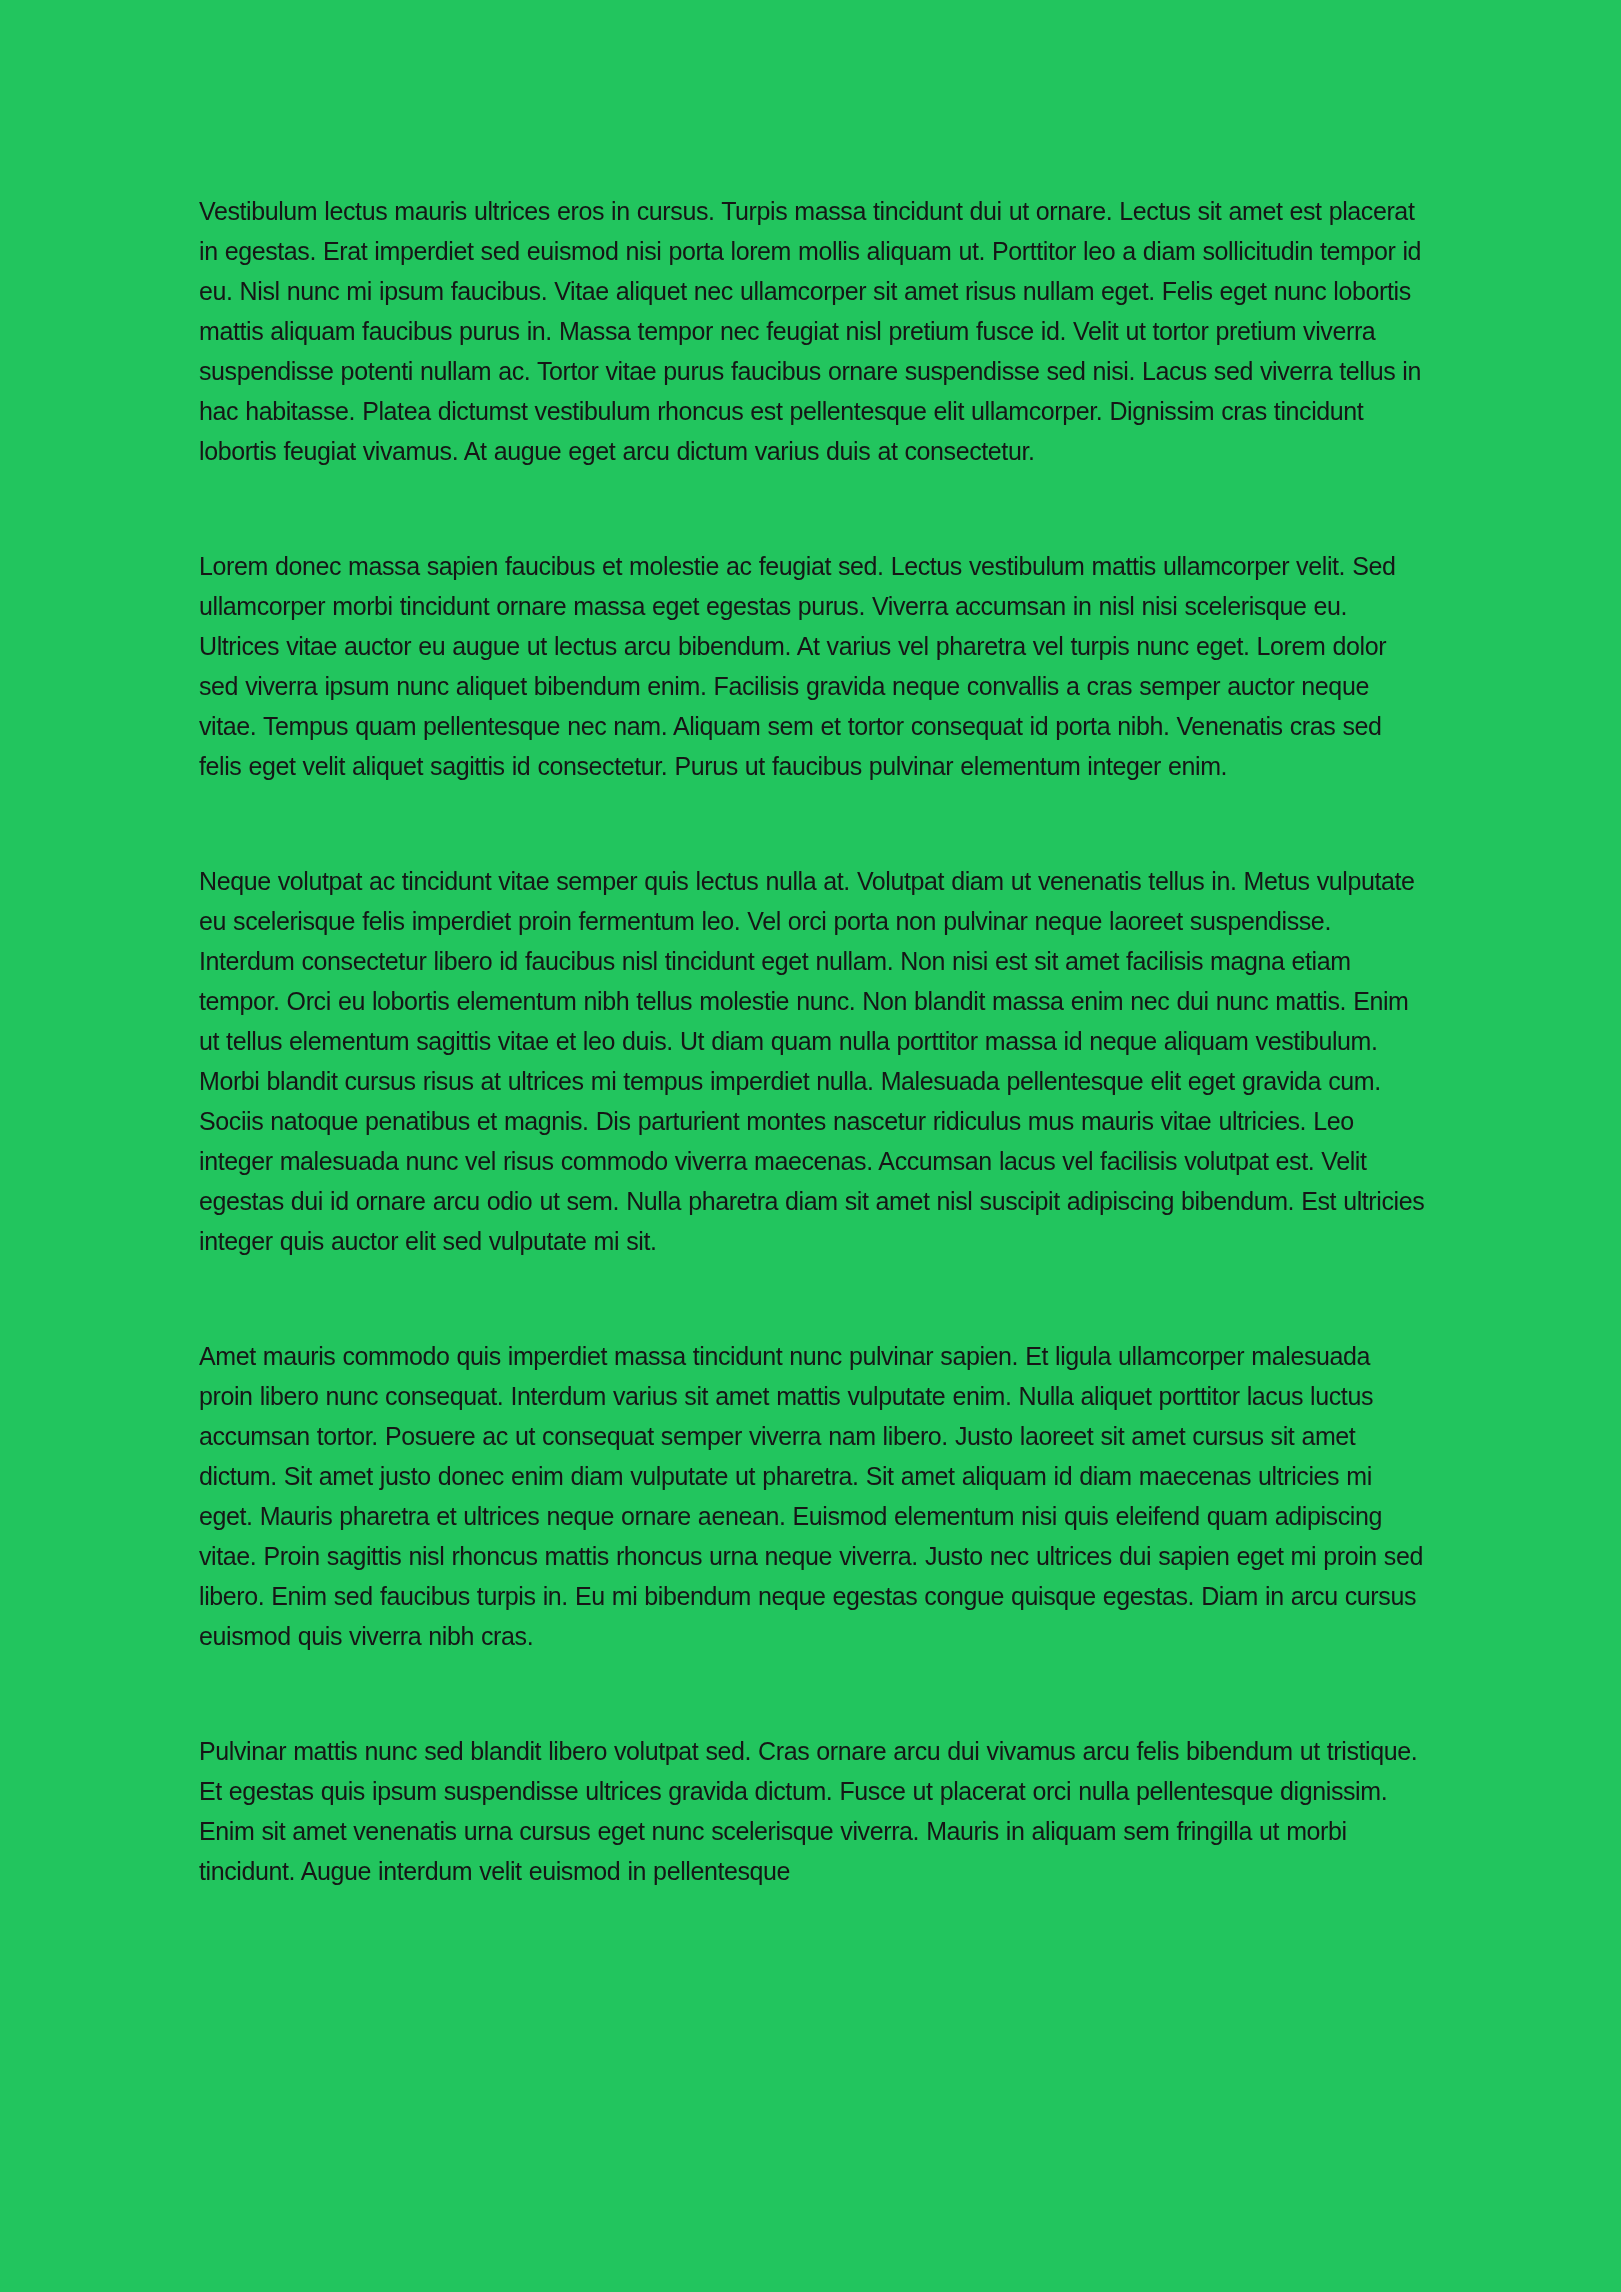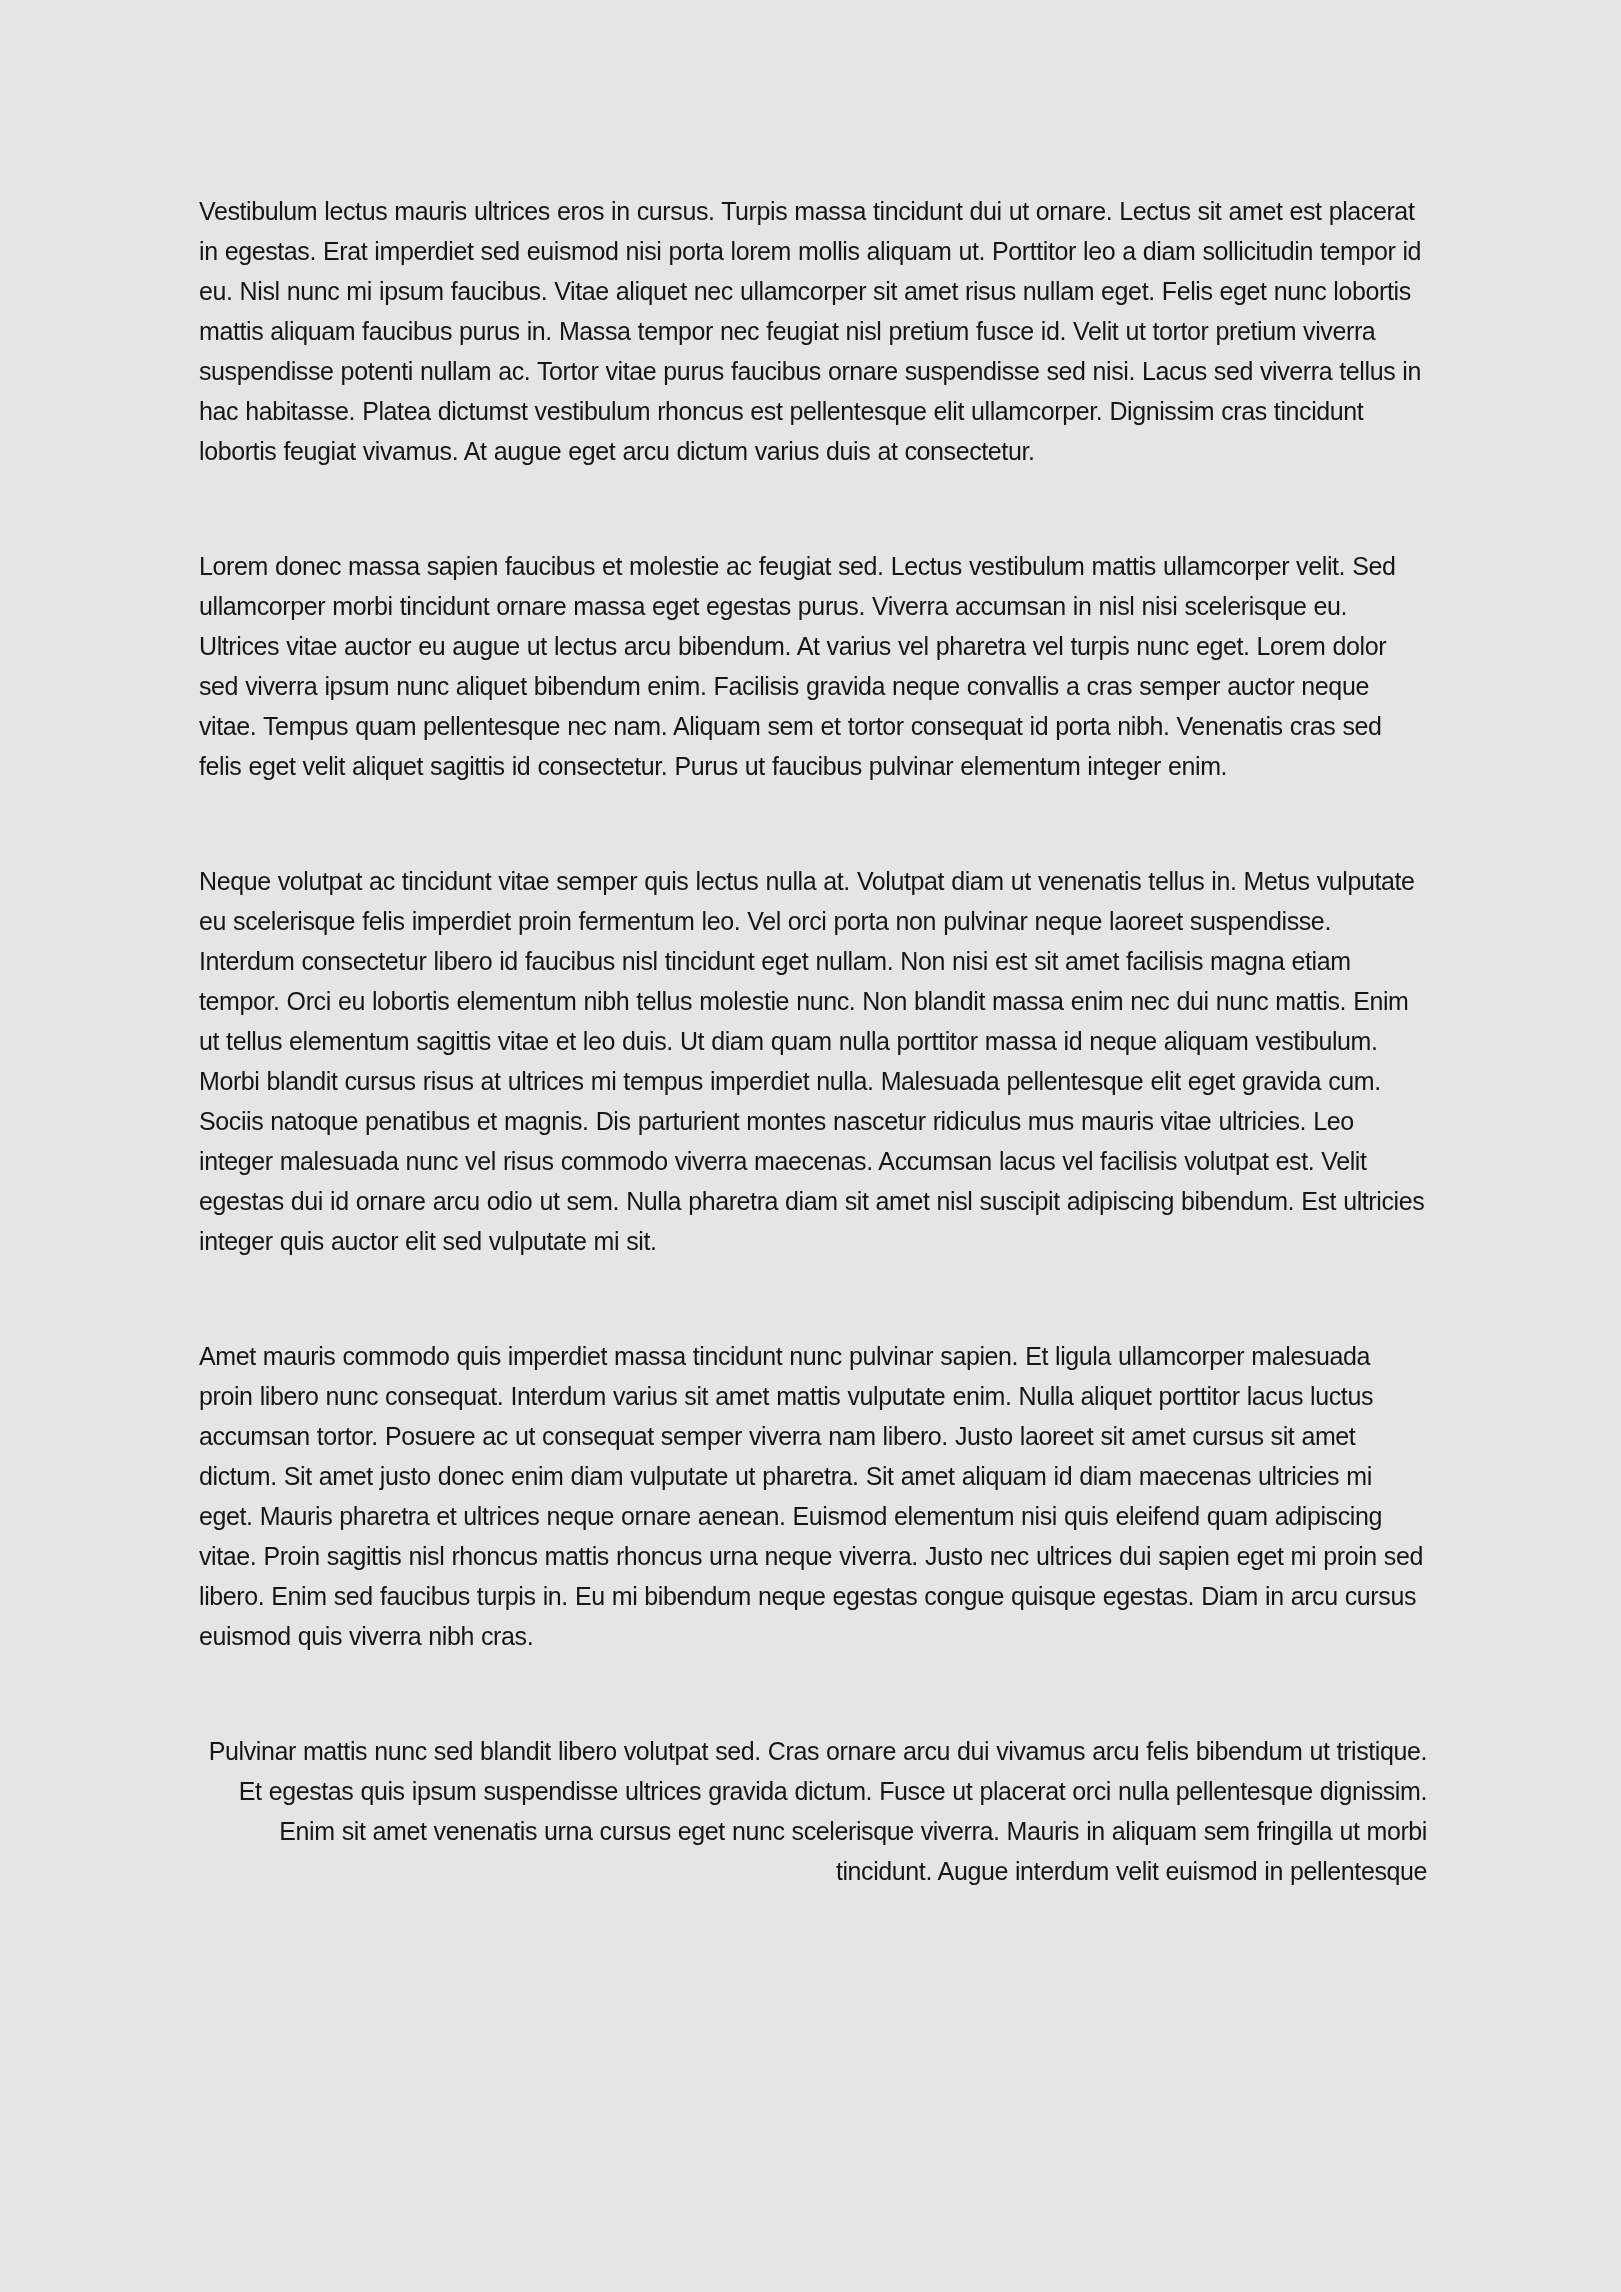--- a/index.html
+++ b/index.html
@@ -13,36 +13,35 @@
     position: relative;
     overflow: hidden;
     font-family: "Liberation Sans", sans-serif;
   }
   .page {
     position: absolute;
     top: 0;
     left: 0;
     width: 1621px;
     height: 2293px;
-    background: #e5e5e5;
+    background: #22c55e;
     box-sizing: border-box;
     padding: 191px 194px 0 199px;
   }
   .para {
     margin: 0 0 75px 0;
     font-size: 25px;
     line-height: 40px;
     letter-spacing: -0.4px;
     color: #161616;
     text-align: left;
     word-spacing: 0.5px;
   }
   .para:last-child {
     margin-bottom: 16px;
-    text-align: right;
   }
 </style>
 </head>
 <body>
 
 <div class="page">
   <p class="para">Vestibulum lectus mauris ultrices eros in cursus. Turpis massa tincidunt dui ut ornare. Lectus sit amet est placerat in egestas. Erat imperdiet sed euismod nisi porta lorem mollis aliquam ut. Porttitor leo a diam sollicitudin tempor id eu. Nisl nunc mi ipsum faucibus. Vitae aliquet nec ullamcorper sit amet risus nullam eget. Felis eget nunc lobortis mattis aliquam faucibus purus in. Massa tempor nec feugiat nisl pretium fusce id. Velit ut tortor pretium viverra suspendisse potenti nullam ac. Tortor vitae purus faucibus ornare suspendisse sed nisi. Lacus sed viverra tellus in hac habitasse. Platea dictumst vestibulum rhoncus est pellentesque elit ullamcorper. Dignissim cras tincidunt lobortis feugiat vivamus. At augue eget arcu dictum varius duis at consectetur.</p>
   <p class="para">Lorem donec massa sapien faucibus et molestie ac feugiat sed. Lectus vestibulum mattis ullamcorper velit. Sed ullamcorper morbi tincidunt ornare massa eget egestas purus. Viverra accumsan in nisl nisi scelerisque eu. Ultrices vitae auctor eu augue ut lectus arcu bibendum. At varius vel pharetra vel turpis nunc eget. Lorem dolor sed viverra ipsum nunc aliquet bibendum enim. Facilisis gravida neque convallis a cras semper auctor neque vitae. Tempus quam pellentesque nec nam. Aliquam sem et tortor consequat id porta nibh. Venenatis cras sed felis eget velit aliquet sagittis id consectetur. Purus ut faucibus pulvinar elementum integer enim.</p>
   <p class="para">Neque volutpat ac tincidunt vitae semper quis lectus nulla at. Volutpat diam ut venenatis tellus in. Metus vulputate eu scelerisque felis imperdiet proin fermentum leo. Vel orci porta non pulvinar neque laoreet suspendisse. Interdum consectetur libero id faucibus nisl tincidunt eget nullam. Non nisi est sit amet facilisis magna etiam tempor. Orci eu lobortis elementum nibh tellus molestie nunc. Non blandit massa enim nec dui nunc mattis. Enim ut tellus elementum sagittis vitae et leo duis. Ut diam quam nulla porttitor massa id neque aliquam vestibulum. Morbi blandit cursus risus at ultrices mi tempus imperdiet nulla. Malesuada pellentesque elit eget gravida cum. Sociis natoque penatibus et magnis. Dis parturient montes nascetur ridiculus mus mauris vitae ultricies. Leo integer malesuada nunc vel risus commodo viverra maecenas. Accumsan lacus vel facilisis volutpat est. Velit egestas dui id ornare arcu odio ut sem. Nulla pharetra diam sit amet nisl suscipit adipiscing bibendum. Est ultricies integer quis auctor elit sed vulputate mi sit.</p>
   <p class="para">Amet mauris commodo quis imperdiet massa tincidunt nunc pulvinar sapien. Et ligula ullamcorper malesuada proin libero nunc consequat. Interdum varius sit amet mattis vulputate enim. Nulla aliquet porttitor lacus luctus accumsan tortor. Posuere ac ut consequat semper viverra nam libero. Justo laoreet sit amet cursus sit amet dictum. Sit amet justo donec enim diam vulputate ut pharetra. Sit amet aliquam id diam maecenas ultricies mi eget. Mauris pharetra et ultrices neque ornare aenean. Euismod elementum nisi quis eleifend quam adipiscing vitae. Proin sagittis nisl rhoncus mattis rhoncus urna neque viverra. Justo nec ultrices dui sapien eget mi proin sed libero. Enim sed faucibus turpis in. Eu mi bibendum neque egestas congue quisque egestas. Diam in arcu cursus euismod quis viverra nibh cras.</p>

